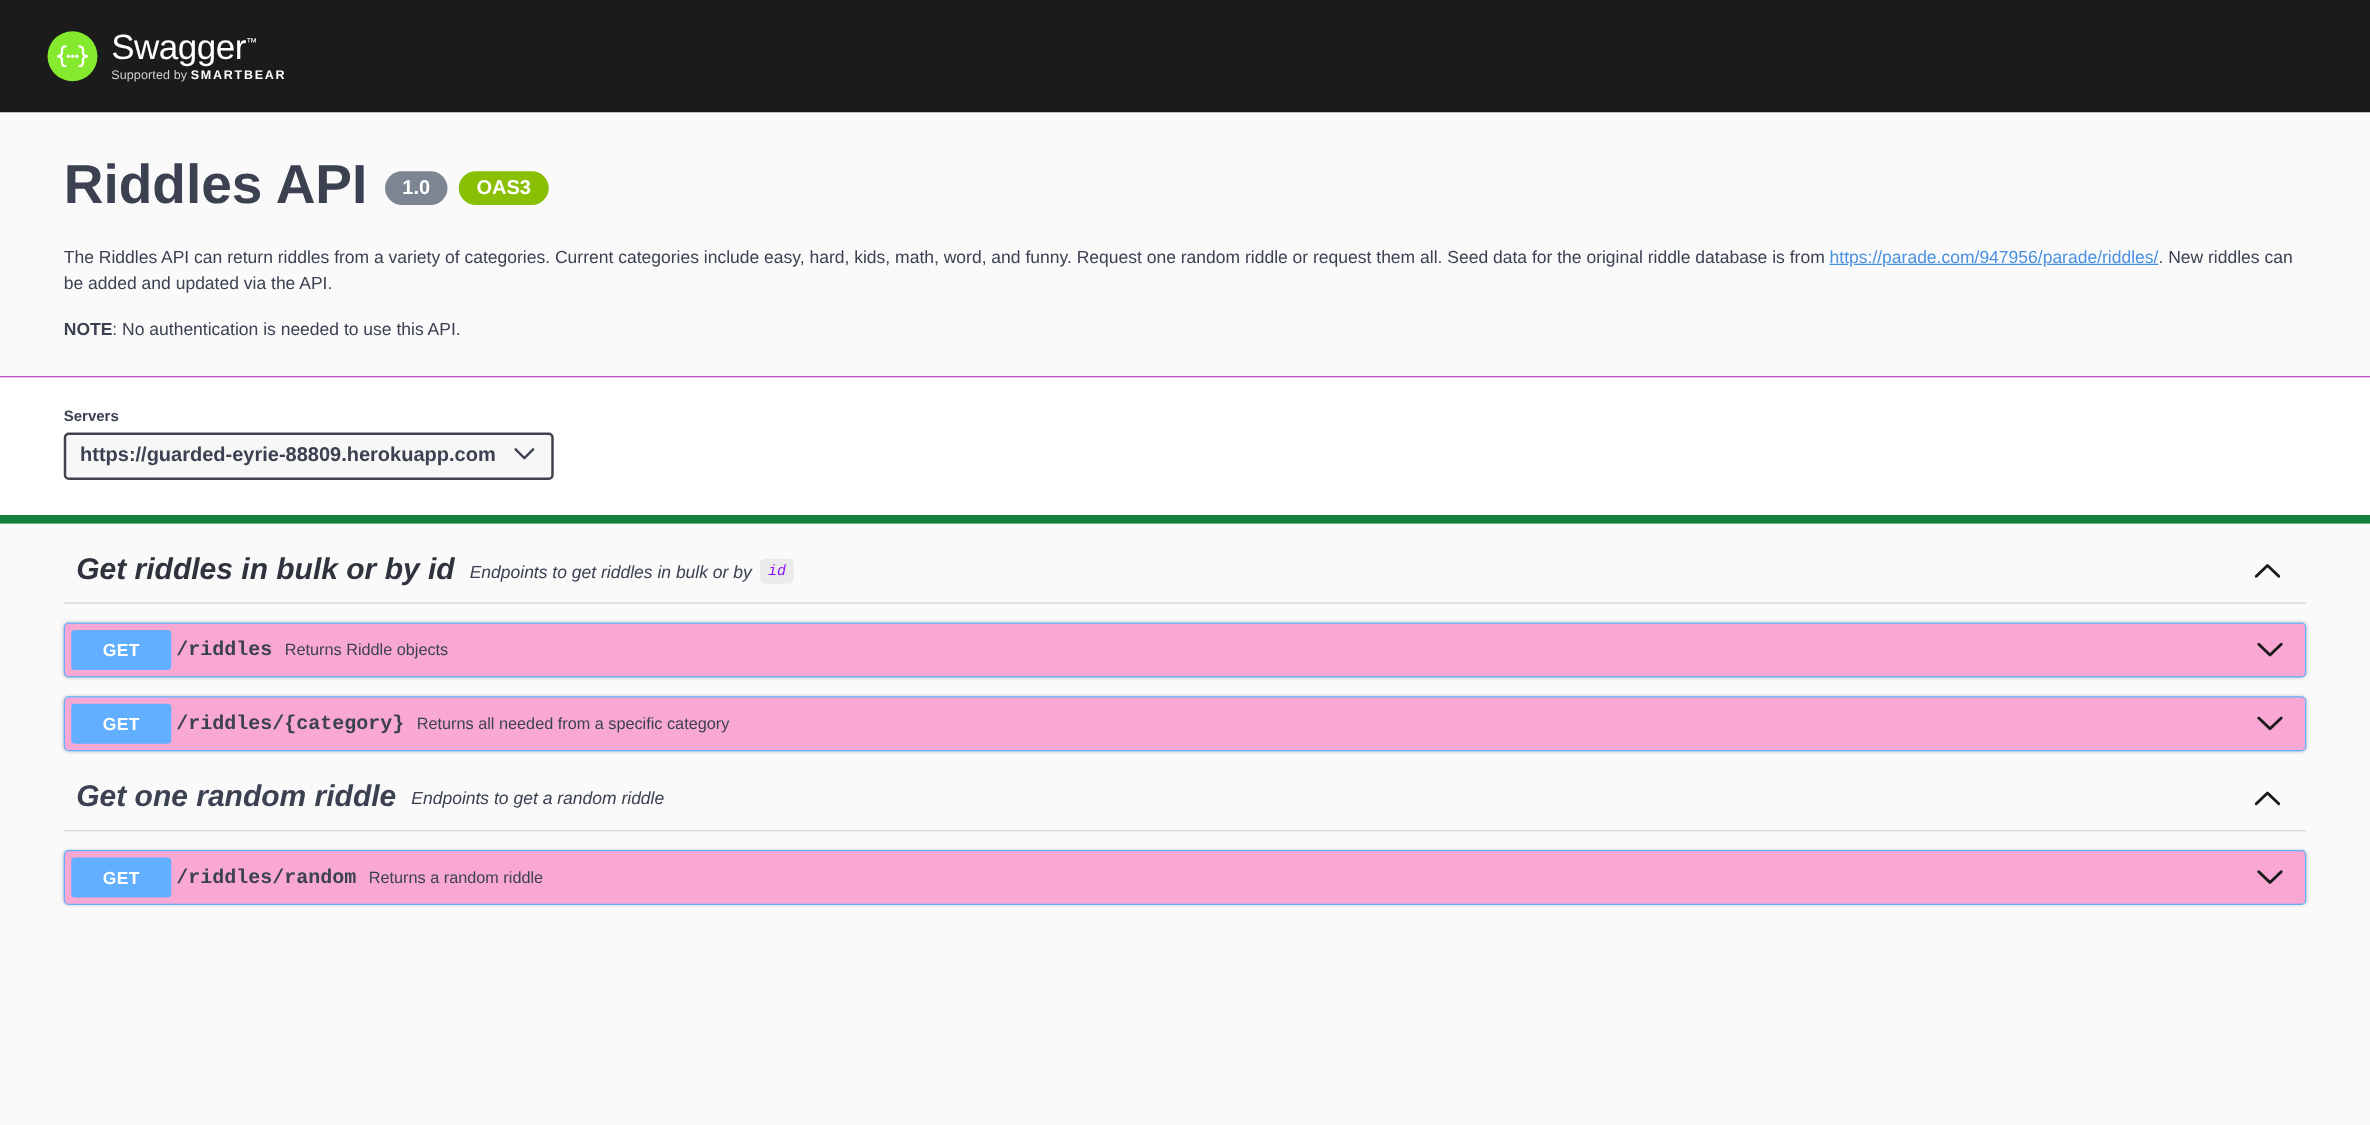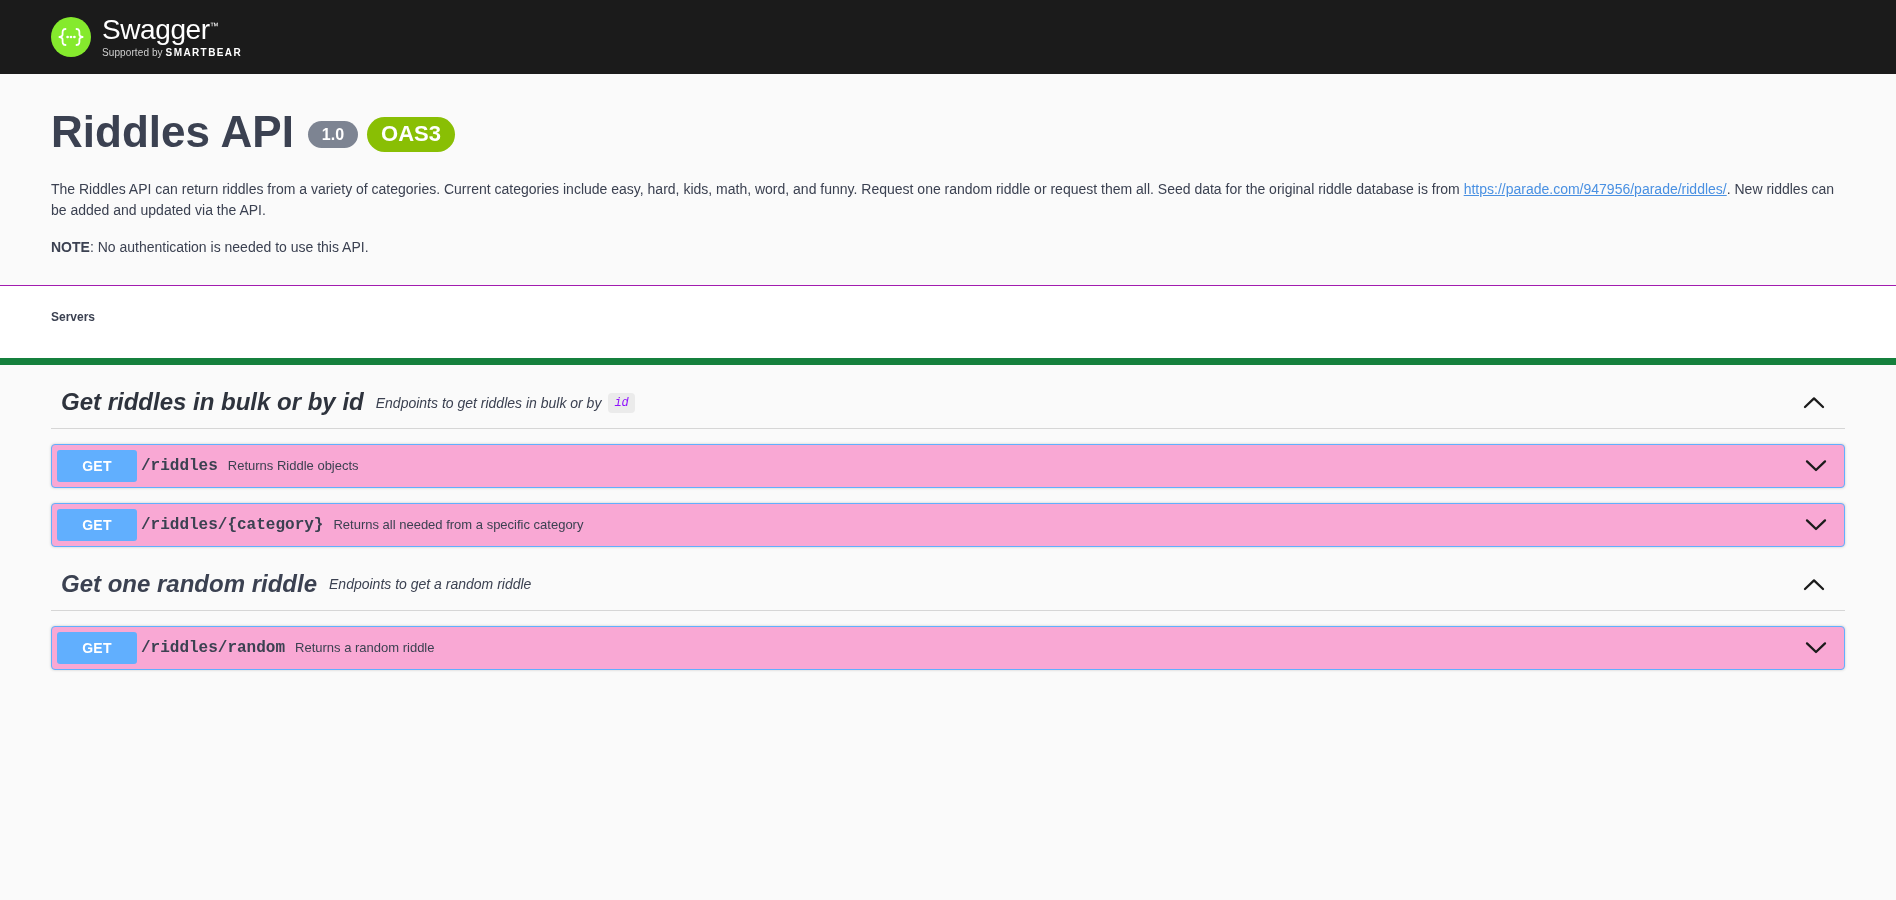--- a/index.html
+++ b/index.html
@@ -6,25 +6,25 @@
   html, body {
     margin: 0; padding: 0;
     width: 1896px; height: 900px;
     background: #fafafa;
     font-family: "Liberation Sans", sans-serif;
     overflow: hidden;
   }
 
   
   .topbar {
-    height: 74px;
+    height: 90px;
     background: #1b1b1b;
     display: flex;
     align-items: center;
-    padding-left: 51px;
+    padding-left: 38px;
   }
   .logo-link { display: flex; align-items: center; text-decoration: none; }
   .logo-mark {
     width: 40px; height: 40px; border-radius: 50%;
     background: #85ea2d;
     display: flex; align-items: center; justify-content: center;
     flex: none;
   }
   .logo-mark svg { display: block; }
   .logo-words { margin-left: 11px; position: relative; }
@@ -53,21 +53,21 @@
   }
   .badge {
     display: inline-block; color: #ffffff; font-weight: 700;
     border-radius: 57px; vertical-align: middle;
   }
   .badge-version {
     background: #7d8492; font-size: 16px;
     padding: 4px 14px; margin-left: 14px; margin-top: 4px;
   }
   .badge-oas {
-    background: #89bf04; font-size: 22px;
+    background: #89bf04; font-size: 16px;
     padding: 4px 14px; margin-left: 9px; margin-top: 4px;
   }
   .api-desc {
     font-size: 14px; color: #3b4151; line-height: 1.55;
     margin: 20px 0 0 0; max-width: 1800px;
   }
   .api-desc a { color: #4990e2; text-decoration: underline; }
   .api-note { font-size: 14px; color: #3b4151; margin: 17px 0 0 0; }
   .api-note b { font-weight: 700; }
 
@@ -181,20 +181,28 @@
       <span class="badge badge-version">1.0</span>
       <span class="badge badge-oas">OAS3</span>
     </h2>
     <p class="api-desc"><span>The Riddles API can return riddles from a variety of categories. Current categories include easy, hard, kids, math, word, and funny. Request one random riddle or request them all. Seed data for the original riddle database is from </span><a href="#">https://parade.com/947956/parade/riddles/</a><span>. New riddles can be added and updated via the API.</span></p>
     <p class="api-note"><b>NOTE</b><span>: No authentication is needed to use this API.</span></p>
   </div>
 </div>
 
 <div class="servers-block">
   <label class="servers-label">Servers</label>
+  <div class="servers-select">
+    <span>https://guarded-eyrie-88809.herokuapp.com</span>
+    <span class="chev">
+      <svg width="17" height="11" viewBox="0 0 17 11" aria-hidden="true">
+        <path d="M1.5 1.5 L8.5 8.5 L15.5 1.5" fill="none" stroke="#3b4151" stroke-width="1.9" stroke-linecap="round" stroke-linejoin="round"></path>
+      </svg>
+    </span>
+  </div>
 </div>
 
 <div class="ops-area">
 
   <div class="tag-section">
     <div class="tag-header">
       <h3 class="tag-name dark">Get riddles in bulk or by id</h3>
       <span class="tag-desc">
         <span>Endpoints to get riddles in bulk or by</span>
         <code class="code-chip">id</code>

